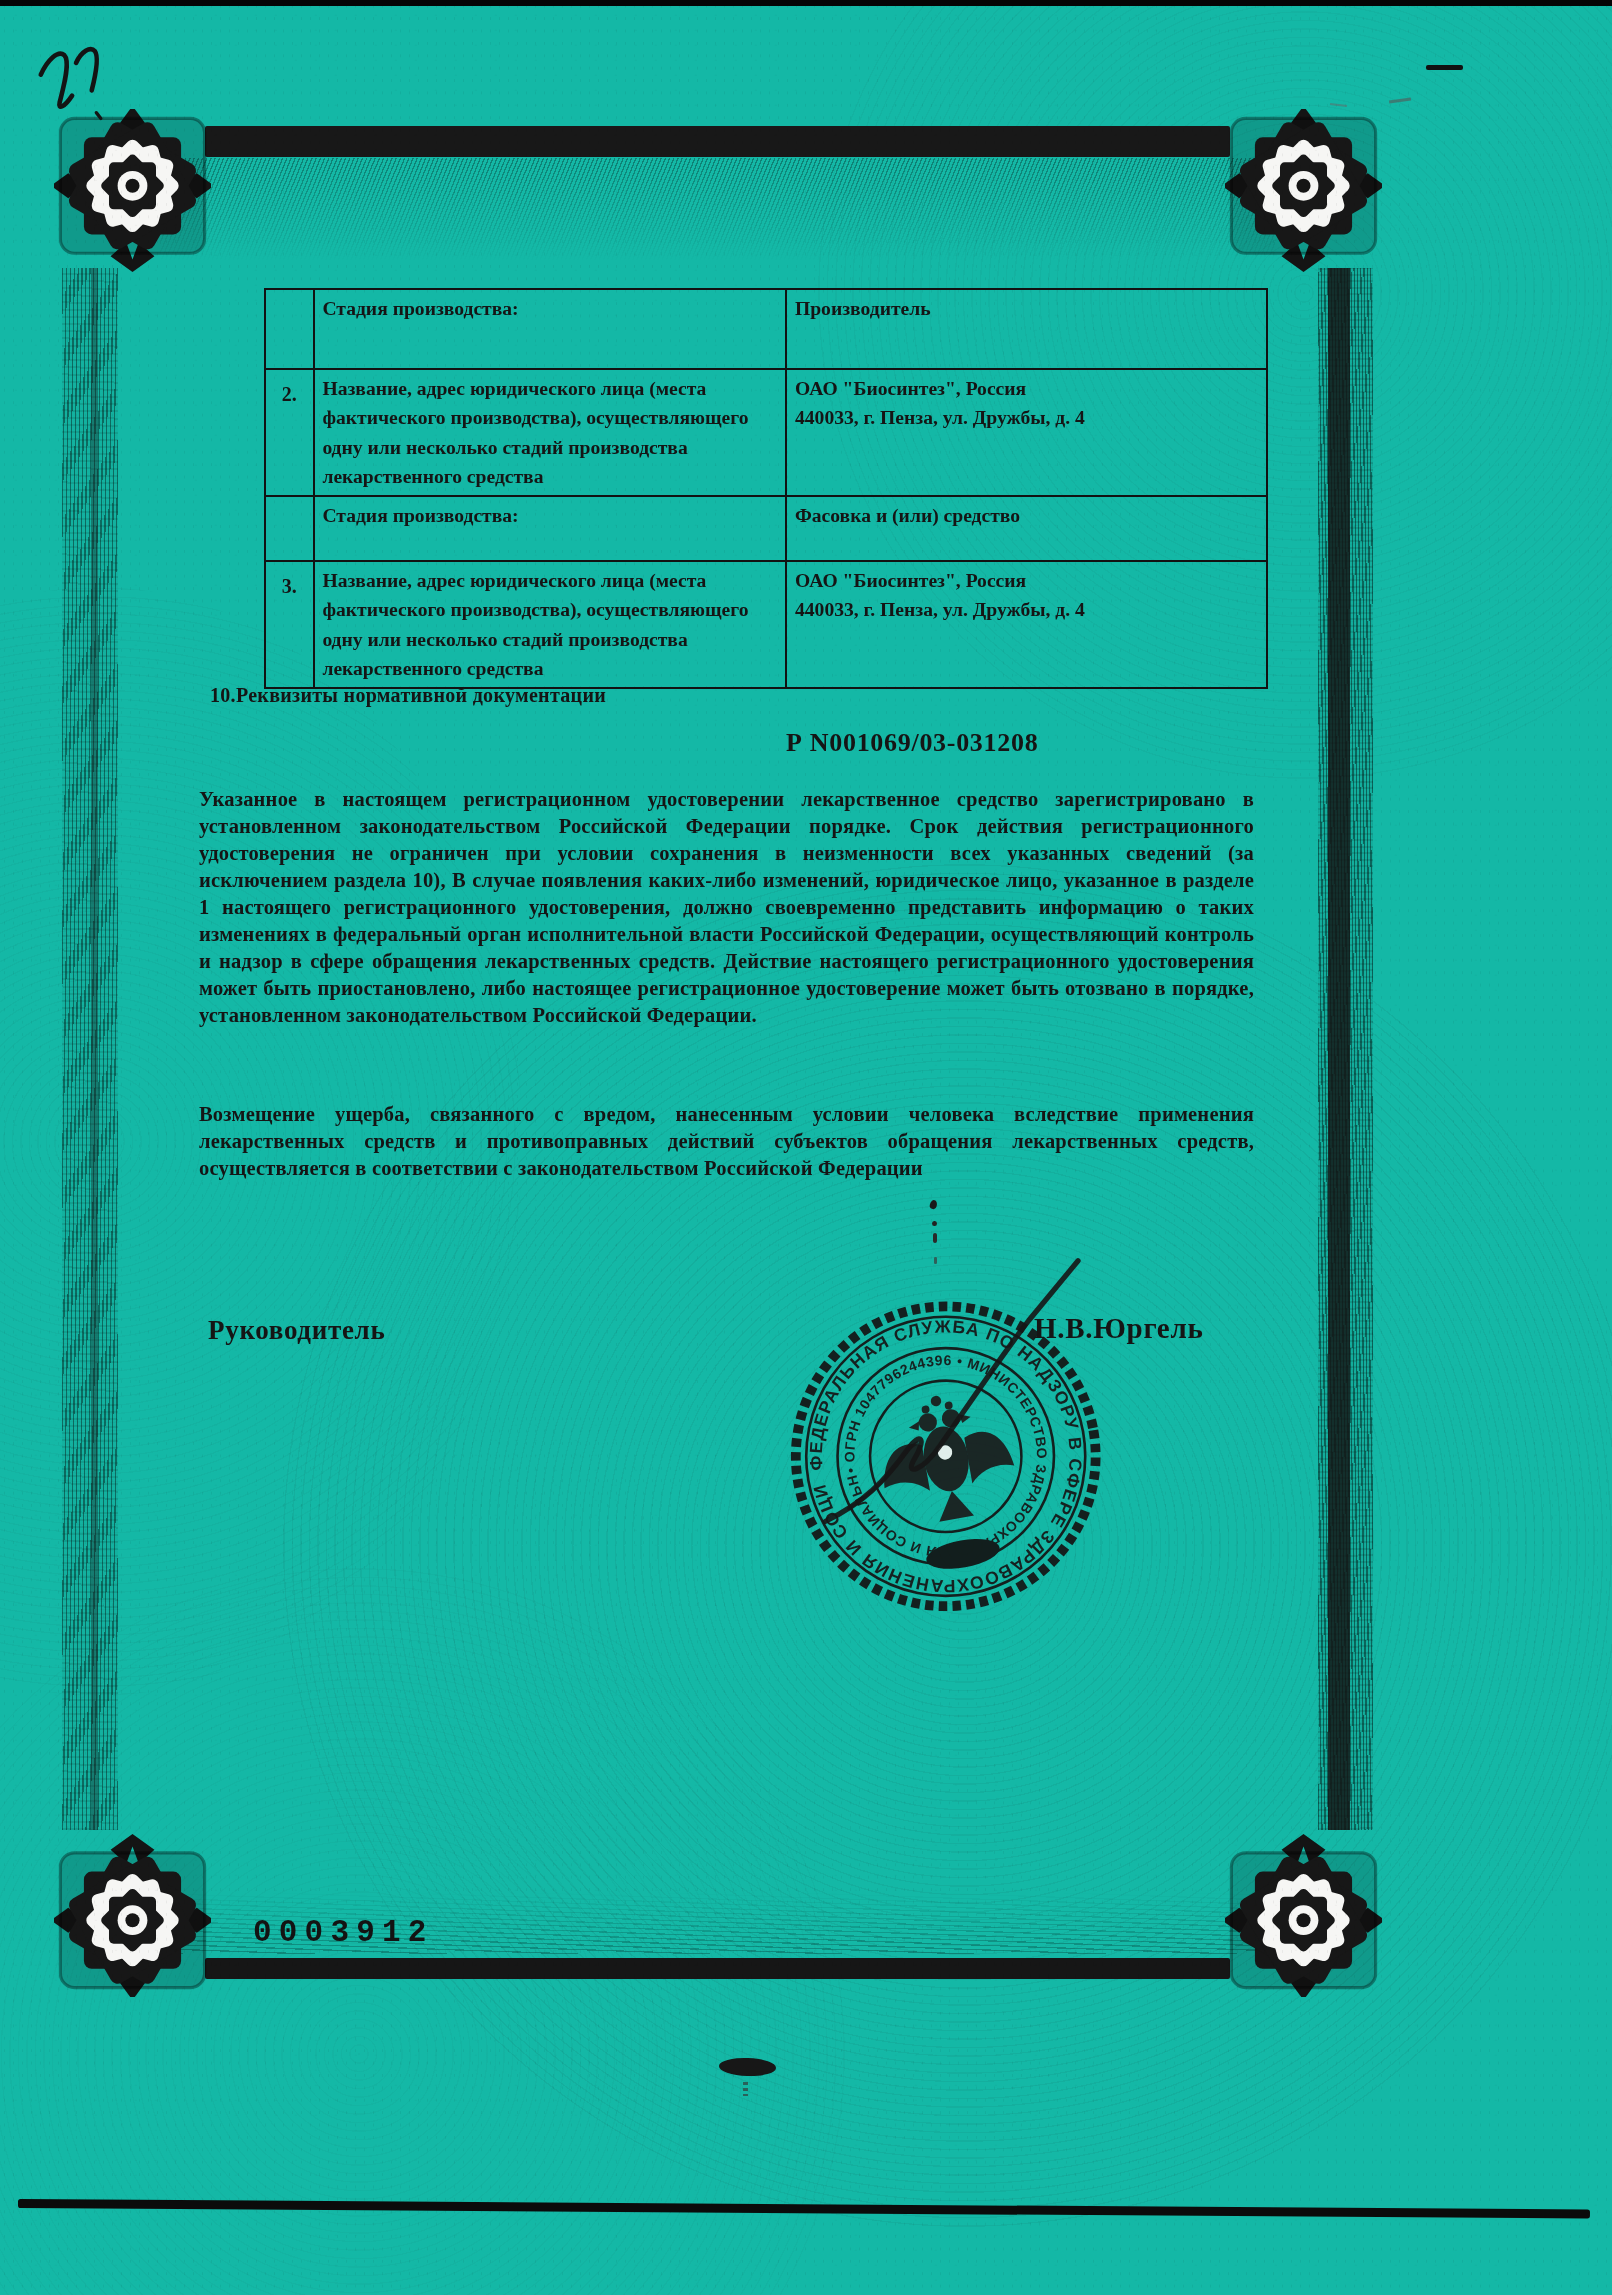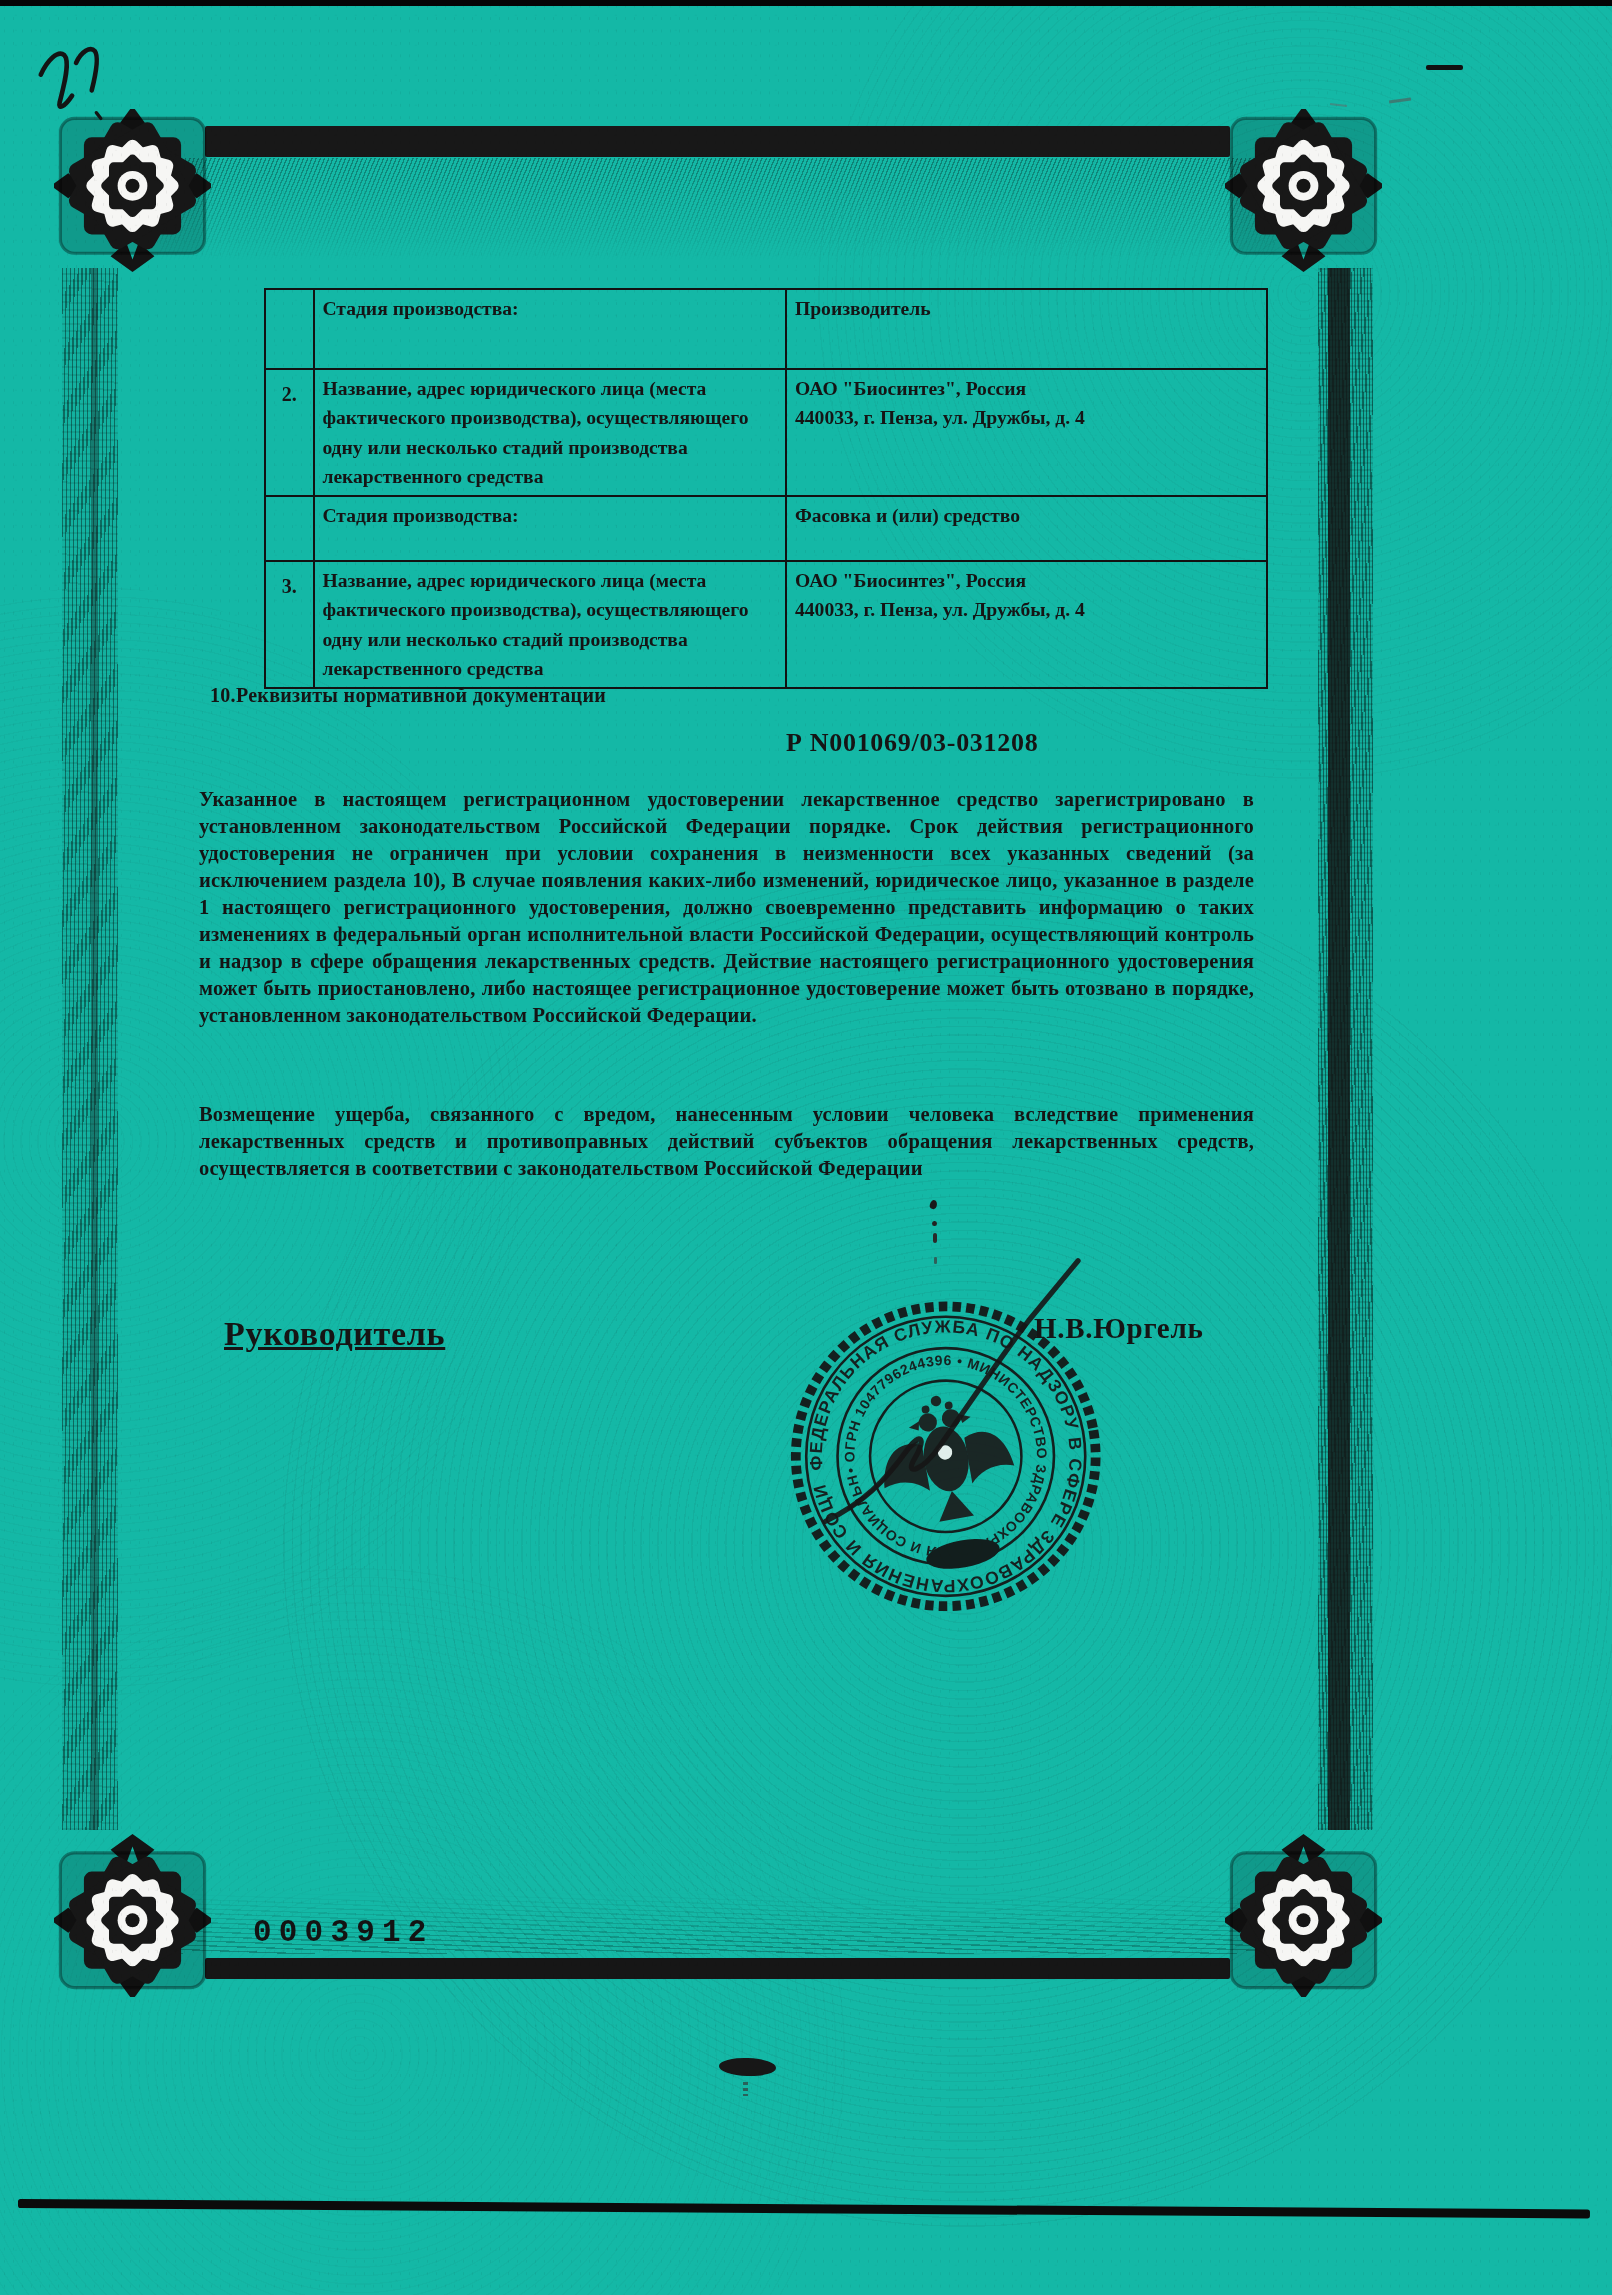--- a/index.html
+++ b/index.html
@@ -82,21 +82,21 @@
   .sec10-heading{position:absolute;left:210px;top:682px;width:417px;z-index:4;
     font-size:20px;font-weight:700;line-height:1.3;letter-spacing:0.3px;}
   .sec10-number{position:absolute;left:786px;top:728px;z-index:4;
     font-size:26px;font-weight:600;letter-spacing:0.7px;}
 
   .para{position:absolute;left:199px;width:1055px;z-index:4;
     font-size:20.5px;font-weight:700;line-height:27px;text-align:justify;letter-spacing:0.2px;}
   #para1{top:786px;}
   #para2{top:1101px;}
 
-  .role-label{position:absolute;left:224px;top:1315px;z-index:4;font-size:34px;font-weight:600;letter-spacing:0.7px;text-decoration:underline;}
+  .role-label{position:absolute;left:208px;top:1315px;z-index:4;font-size:27px;font-weight:600;letter-spacing:0.7px;}
   .sig-name{position:absolute;left:1034px;top:1312px;z-index:5;font-size:29px;font-weight:700;letter-spacing:0.7px;}
 
   .stamp-wrap{position:absolute;left:786px;top:1279px;width:326px;height:352px;z-index:4;}
   .stamp-wrap svg{overflow:visible;}
 
   .mark-a{position:absolute;left:930px;top:1200px;width:6.5px;height:9px;background:#1a1a1a;border-radius:50% 50% 50% 50%/60% 60% 40% 40%;transform:rotate(15deg);z-index:4;}
   .mark-b{position:absolute;left:932px;top:1221px;width:4.6px;height:5.2px;background:#222;border-radius:50%;z-index:4;}
   .mark-c{position:absolute;left:933px;top:1233px;width:3.9px;height:10.4px;background:#2a2a2a;border-radius:2px;z-index:4;}
   .mark-d{position:absolute;left:934px;top:1257px;width:3.3px;height:6.5px;background:#3a3a3a;opacity:.7;border-radius:1.3px;z-index:4;}
 

